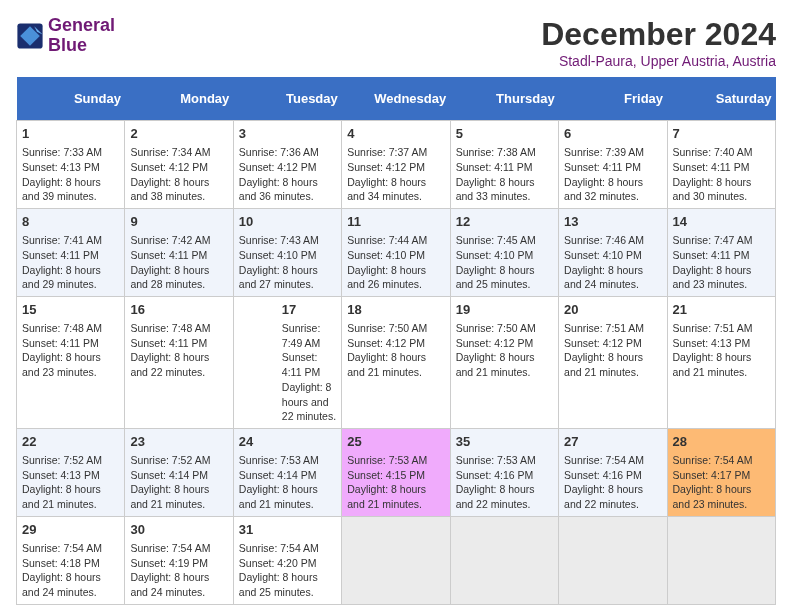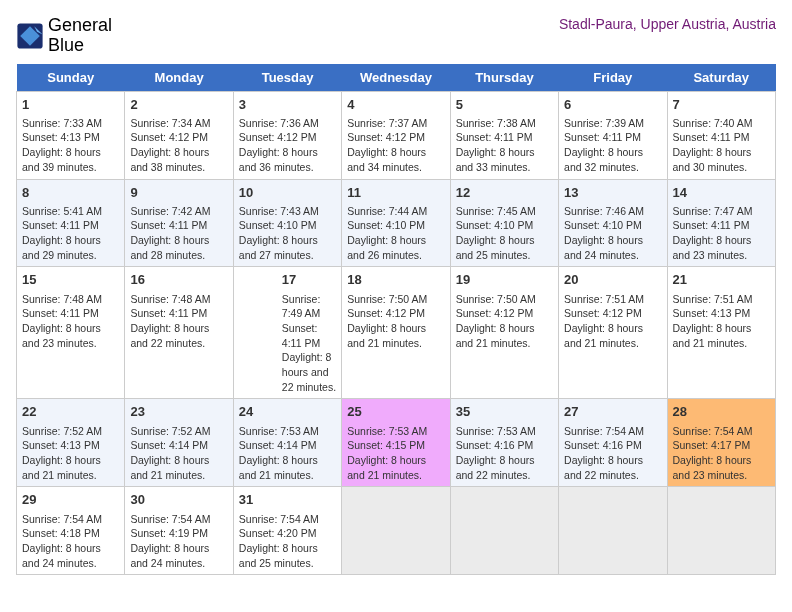--- a/index.html
+++ b/index.html
@@ -16,22 +16,22 @@
       align-items: flex-start;
       margin-bottom: 8px;
     }
     .logo {
       display: flex;
       align-items: center;
       gap: 4px;
     }
     .logo-text {
       font-size: 18px;
-      font-weight: normal;
-      color: #000000;
+      font-weight: bold;
+      color: #701a75;
       line-height: 1.1;
     }
     .logo-text span {
       display: block;
     }
     .logo-icon {
       width: 28px;
       height: 28px;
     }
     .title-area {
@@ -47,22 +47,22 @@
       color: #701a75;
     }
     table {
       width: 100%;
       border-collapse: collapse;
       font-size: 10.5px;
     }
     th {
       background-color: #3a6fc4;
       color: #fff;
-      padding: 6px 4px;
-      text-align: center;
+      padding: 14px 4px;
+      text-align: right;
       font-size: 13px;
       font-weight: bold;
     }
     td {
       border: 1px solid #ccc;
       padding: 4px 5px;
       vertical-align: top;
       width: calc(100% / 7);
       min-height: 80px;
       color: #333;
@@ -93,20 +93,21 @@
       <rect x="2" y="2" width="36" height="36" rx="4" fill="#1a2e6e"></rect>
       <polygon points="20,6 34,20 20,34 6,20" fill="#4a90d9"></polygon>
       <polygon points="26,6 38,18 30,14" fill="#6ab0f0"></polygon>
     </svg>
     <div class="logo-text">
       <span>General</span>
       <span>Blue</span>
     </div>
   </div>
   <div class="title-area">
+    <div class="month-title">December 2024</div>
     <div class="location-title">Stadl-Paura, Upper Austria, Austria</div>
   </div>
 </div>
 
 <table>
   <thead>
     <tr>
     <th>Sunday</th>
         <th>Monday</th>
         <th>Tuesday</th>
@@ -120,21 +121,21 @@
   <tr style="background: rgb(255, 255, 255);">
         <td style="background: rgb(255, 255, 255);"><span class="day-num">1</span><span>Sunrise: 7:33 AM</span><br><span>Sunset: 4:13 PM</span><br><span>Daylight: 8 hours and 39 minutes.</span></td>
         <td style="background: rgb(255, 255, 255);"><span class="day-num">2</span><span>Sunrise: 7:34 AM</span><br><span>Sunset: 4:12 PM</span><br><span>Daylight: 8 hours and 38 minutes.</span></td>
         <td style="background: rgb(255, 255, 255);"><span class="day-num">3</span><span>Sunrise: 7:36 AM</span><br><span>Sunset: 4:12 PM</span><br><span>Daylight: 8 hours and 36 minutes.</span></td>
         <td style="background: rgb(255, 255, 255);"><span class="day-num">4</span><span>Sunrise: 7:37 AM</span><br><span>Sunset: 4:12 PM</span><br><span>Daylight: 8 hours and 34 minutes.</span></td>
         <td style="background: rgb(255, 255, 255);"><span class="day-num">5</span><span>Sunrise: 7:38 AM</span><br><span>Sunset: 4:11 PM</span><br><span>Daylight: 8 hours and 33 minutes.</span></td>
         <td style="background: rgb(255, 255, 255);"><span class="day-num">6</span><span>Sunrise: 7:39 AM</span><br><span>Sunset: 4:11 PM</span><br><span>Daylight: 8 hours and 32 minutes.</span></td>
         <td style="background: rgb(255, 255, 255);"><span class="day-num">7</span><span>Sunrise: 7:40 AM</span><br><span>Sunset: 4:11 PM</span><br><span>Daylight: 8 hours and 30 minutes.</span></td>
       </tr>
       <tr style="background: rgb(240, 244, 251);">
-        <td style="background: rgb(240, 244, 251);"><span class="day-num">8</span><span>Sunrise: 5:41 AM</span><br><span>Sunset: 4:11 PM</span><br><span>Daylight: 8 hours and 29 minutes.</span></td>
+        <td style="background: rgb(240, 244, 251);"><span class="day-num">8</span><span>Sunrise: 7:41 AM</span><br><span>Sunset: 4:11 PM</span><br><span>Daylight: 8 hours and 29 minutes.</span></td>
         <td style="background: rgb(240, 244, 251);"><span class="day-num">9</span><span>Sunrise: 7:42 AM</span><br><span>Sunset: 4:11 PM</span><br><span>Daylight: 8 hours and 28 minutes.</span></td>
         <td style="background: rgb(240, 244, 251);"><span class="day-num">10</span><span>Sunrise: 7:43 AM</span><br><span>Sunset: 4:10 PM</span><br><span>Daylight: 8 hours and 27 minutes.</span></td>
         <td style="background: rgb(240, 244, 251);"><span class="day-num">11</span><span>Sunrise: 7:44 AM</span><br><span>Sunset: 4:10 PM</span><br><span>Daylight: 8 hours and 26 minutes.</span></td>
         <td style="background: rgb(240, 244, 251);"><span class="day-num">12</span><span>Sunrise: 7:45 AM</span><br><span>Sunset: 4:10 PM</span><br><span>Daylight: 8 hours and 25 minutes.</span></td>
         <td style="background: rgb(240, 244, 251);"><span class="day-num">13</span><span>Sunrise: 7:46 AM</span><br><span>Sunset: 4:10 PM</span><br><span>Daylight: 8 hours and 24 minutes.</span></td>
         <td style="background: rgb(240, 244, 251);"><span class="day-num">14</span><span>Sunrise: 7:47 AM</span><br><span>Sunset: 4:11 PM</span><br><span>Daylight: 8 hours and 23 minutes.</span></td>
       </tr>
       <tr style="background: rgb(255, 255, 255);">
         <td style="background: rgb(255, 255, 255);"><span class="day-num">15</span><span>Sunrise: 7:48 AM</span><br><span>Sunset: 4:11 PM</span><br><span>Daylight: 8 hours and 23 minutes.</span></td>
         <td style="background: rgb(255, 255, 255);"><span class="day-num">16</span><span>Sunrise: 7:48 AM</span><br><span>Sunset: 4:11 PM</span><br><span>Daylight: 8 hours and 22 minutes.</span></td>

